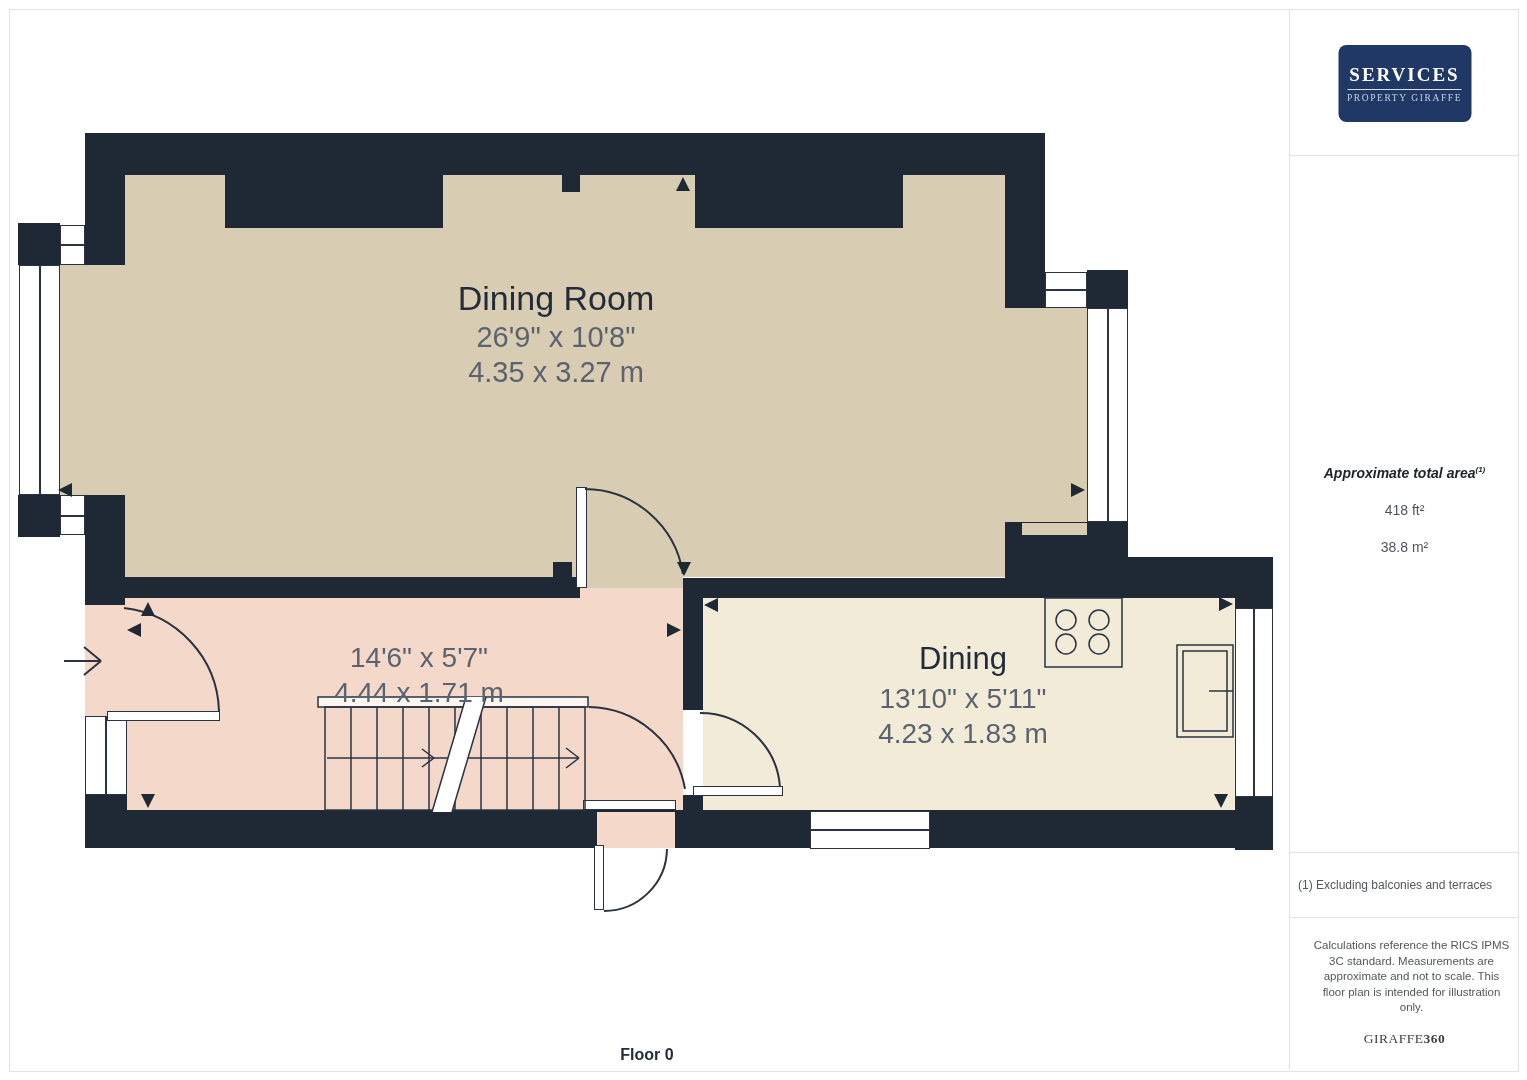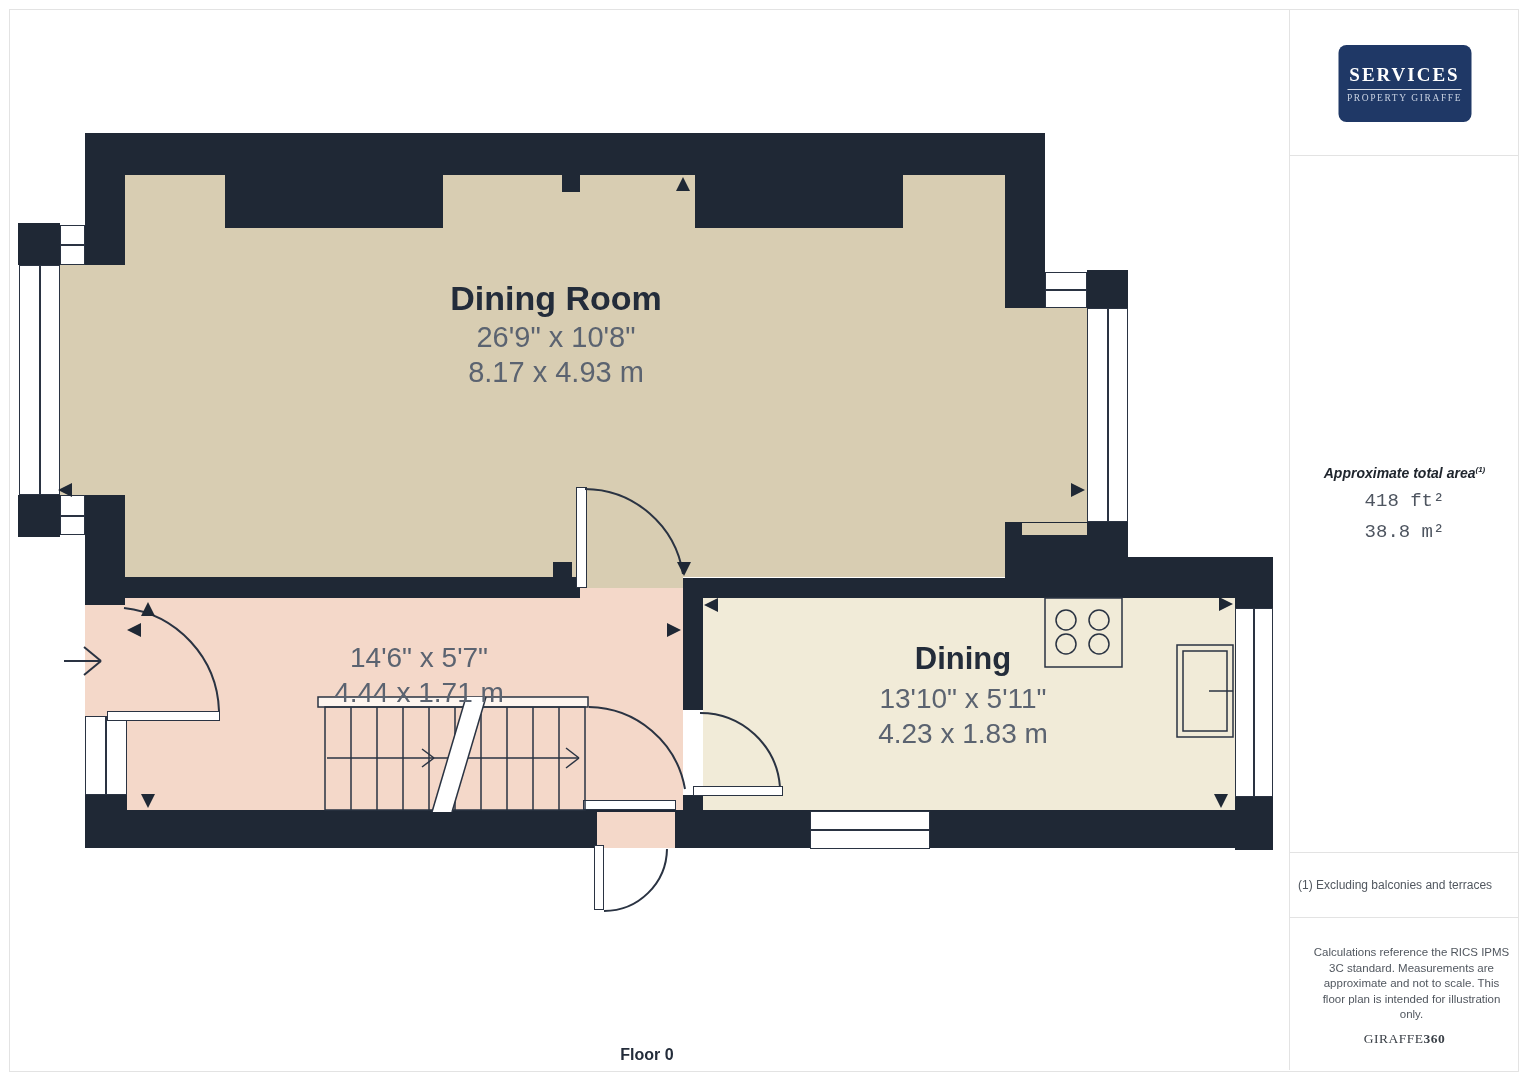--- a/index.html
+++ b/index.html
@@ -16,39 +16,39 @@
   .win-vline{position:absolute;top:0;bottom:0;width:1.5px;background:var(--line);}
   .win-hline{position:absolute;left:0;right:0;height:1.5px;background:var(--line);}
   .leaf{background:#fff;border:1.5px solid var(--line);box-sizing:border-box;}
   svg .ln{stroke:var(--line);stroke-width:2;fill:none;}
   svg .thin{stroke:var(--line);stroke-width:1.5;fill:none;}
   svg .mk{fill:var(--wall);stroke:none;}
   svg .slash{fill:#fff;stroke:none;}
   svg .nosing{fill:#fdf5ef;stroke:var(--line);stroke-width:1.5;}
   
   .room-label{transform:translateX(-50%);text-align:center;white-space:nowrap;}
-  .room-name{font-weight:700;color:var(--title_text);line-height:44px;}
+  .room-name{font-weight:400;color:var(--title_text);line-height:44px;}
   .room-dim{color:var(--dim_text);line-height:35px;}
   .floor-label{transform:translateX(-50%);font-size:16px;font-weight:700;color:var(--title_text);}
   
   .sidebar{left:1289px;top:9px;width:229px;height:1061px;border-left:1px solid var(--sidebar_border);}
   .sb-divider{position:absolute;left:0;width:100%;height:1px;background:var(--sidebar_border);}
   .logo{position:absolute;left:50%;transform:translateX(-50%);top:36px;width:133px;height:77px;
         background:var(--logo_bg);border-radius:8px;display:flex;flex-direction:column;
         align-items:center;justify-content:center;color:#fff;}
   .logo-name{font-family:"Liberation Serif",serif;font-weight:700;font-size:19px;letter-spacing:2px;
              border-bottom:1.5px solid rgba(255,255,255,.85);padding:0 2px 3px;}
   .logo-sub{font-family:"Liberation Serif",serif;font-size:9.5px;letter-spacing:1.6px;color:#c9d2e2;margin-top:3px;}
   .sb-area{position:absolute;left:0;top:456px;width:100%;text-align:center;color:var(--sidebar_text);}
   .sb-area-heading{font-size:14px;font-weight:700;color:#20262e;font-style:italic;}
   .sb-area-heading sup{font-size:8px;}
-  .sb-area-val{font-size:19px;margin-top:9px;color:#4e5560;font-family:Liberation Mono, monospace;}
+  .sb-area-val{font-size:14px;margin-top:21px;color:#4e5560;}
   .sb-footnote{position:absolute;left:8px;right:8px;top:869px;text-align:left;font-size:12px;color:var(--sidebar_text);}
   .sb-disclaimer{position:absolute;left:22px;right:8px;top:929px;text-align:center;font-size:11.5px;
-                 line-height:15.5px;color:var(--sidebar_text);margin-top:7px;}
+                 line-height:15.5px;color:var(--sidebar_text);}
   .sb-brand{position:absolute;left:0;top:1022px;width:100%;text-align:center;font-size:13.5px;
             letter-spacing:.5px;color:var(--brand_text);font-family:Liberation Serif, serif;}
   .sb-brand b{font-weight:700;}
 </style>
 </head>
 <body>
 
 <div id="stage">
 
   <div class="abs page-frame"></div>
@@ -182,21 +182,21 @@
       <polygon class="mk" points="148,808 141,794 155,794"></polygon>
       <polygon class="mk" points="704,605 718,598 718,612"></polygon>
       <polygon class="mk" points="1233,604 1219,597 1219,611"></polygon>
       <polygon class="mk" points="1221,808 1214,794 1228,794"></polygon>
     </g>
   </svg>
 
   <div class="abs room-label" style="left:556px;top:276px">
     <div class="room-name" style="font-size:34px">Dining Room</div>
     <div class="room-dim" style="font-size:29px">26'9" x 10'8"</div>
-    <div class="room-dim" style="font-size:29px">8.17 x 4.93 m</div>
+    <div class="room-dim" style="font-size:29px">4.35 x 3.27 m</div>
   </div>
   <div class="abs room-label" style="left:419px;top:640px">
     <div class="room-dim" style="font-size:28px">14'6" x 5'7"</div>
     <div class="room-dim" style="font-size:28px">4.44 x 1.71 m</div>
   </div>
   <div class="abs room-label" style="left:963px;top:637px">
     <div class="room-name" style="font-size:31px">Dining</div>
     <div class="room-dim" style="font-size:28px">13'10" x 5'11"</div>
     <div class="room-dim" style="font-size:28px">4.23 x 1.83 m</div>
   </div>

